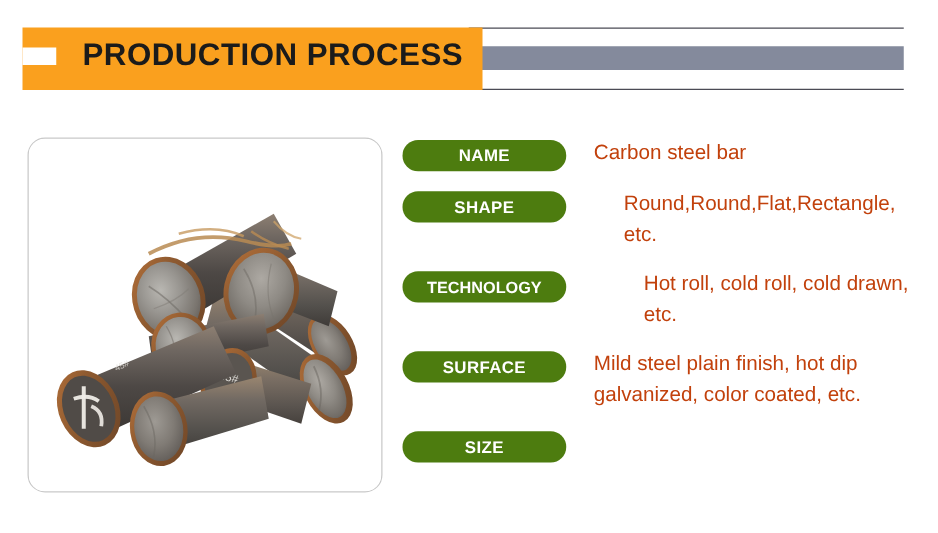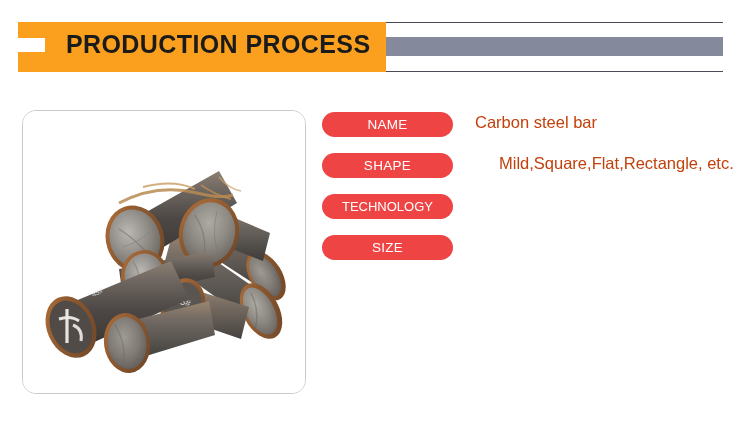--- a/index.html
+++ b/index.html
@@ -115,24 +115,24 @@
   .spec-row.r1 { margin-top: 14px; gap: 24px; }
   .spec-row.r2 { margin-top: 14px; gap: 40px; }
   .spec-row.r3 { margin-top: 14px; }
   .spec-row.r4 { margin-top: 14px; }
 
   .pill {
     flex: 0 0 auto;
     width: 131px;
     height: 25px;
     border-radius: 13px;
-    background: #ef4444;
+    background: #4d7c0f;
     color: #ffffff;
     font-size: 13.5px;
-    font-weight: normal;
+    font-weight: bold;
     letter-spacing: 0.3px;
     display: flex;
     align-items: center;
     justify-content: center;
     box-sizing: border-box;
     margin-top: 2px;
   }
   .pill.wide-text { font-size: 13px; letter-spacing: 0px; }
 
   .spec-value {
@@ -280,25 +280,30 @@
 
 <div class="spec-list">
 
   <div class="spec-row r0">
     <div class="pill">NAME</div>
     <div class="spec-value">Carbon steel bar</div>
   </div>
 
   <div class="spec-row r1">
     <div class="pill">SHAPE</div>
-    <div class="spec-value">Mild,Square,Flat,Rectangle, etc.</div>
+    <div class="spec-value">Round,Round,Flat,Rectangle, etc.</div>
   </div>
 
   <div class="spec-row r2">
     <div class="pill wide-text">TECHNOLOGY</div>
-  </div>
-
+    <div class="spec-value">Hot roll, cold roll, cold drawn, etc.</div>
+  </div>
+
+  <div class="spec-row r3">
+    <div class="pill">SURFACE</div>
+    <div class="spec-value">Mild steel plain finish, hot dip galvanized, color coated, etc.</div>
+  </div>
 
   <div class="spec-row r4">
     <div class="pill">SIZE</div>
   </div>
 
 </div>
 
 </body></html>

